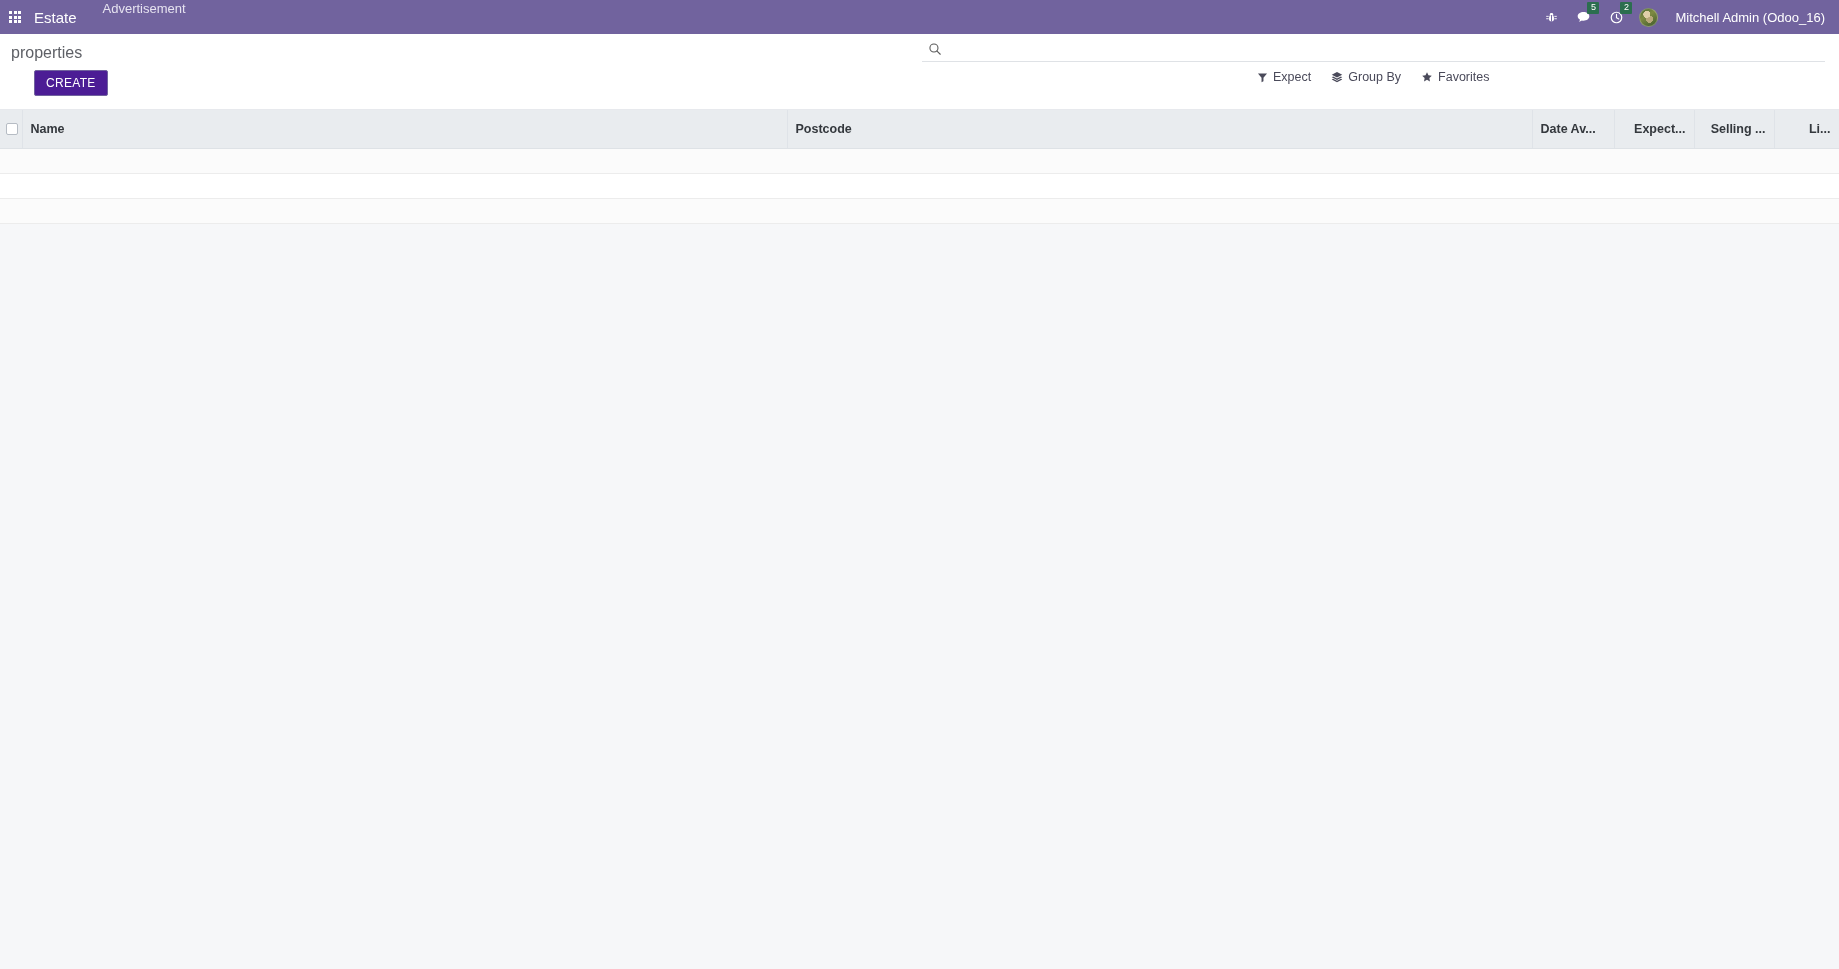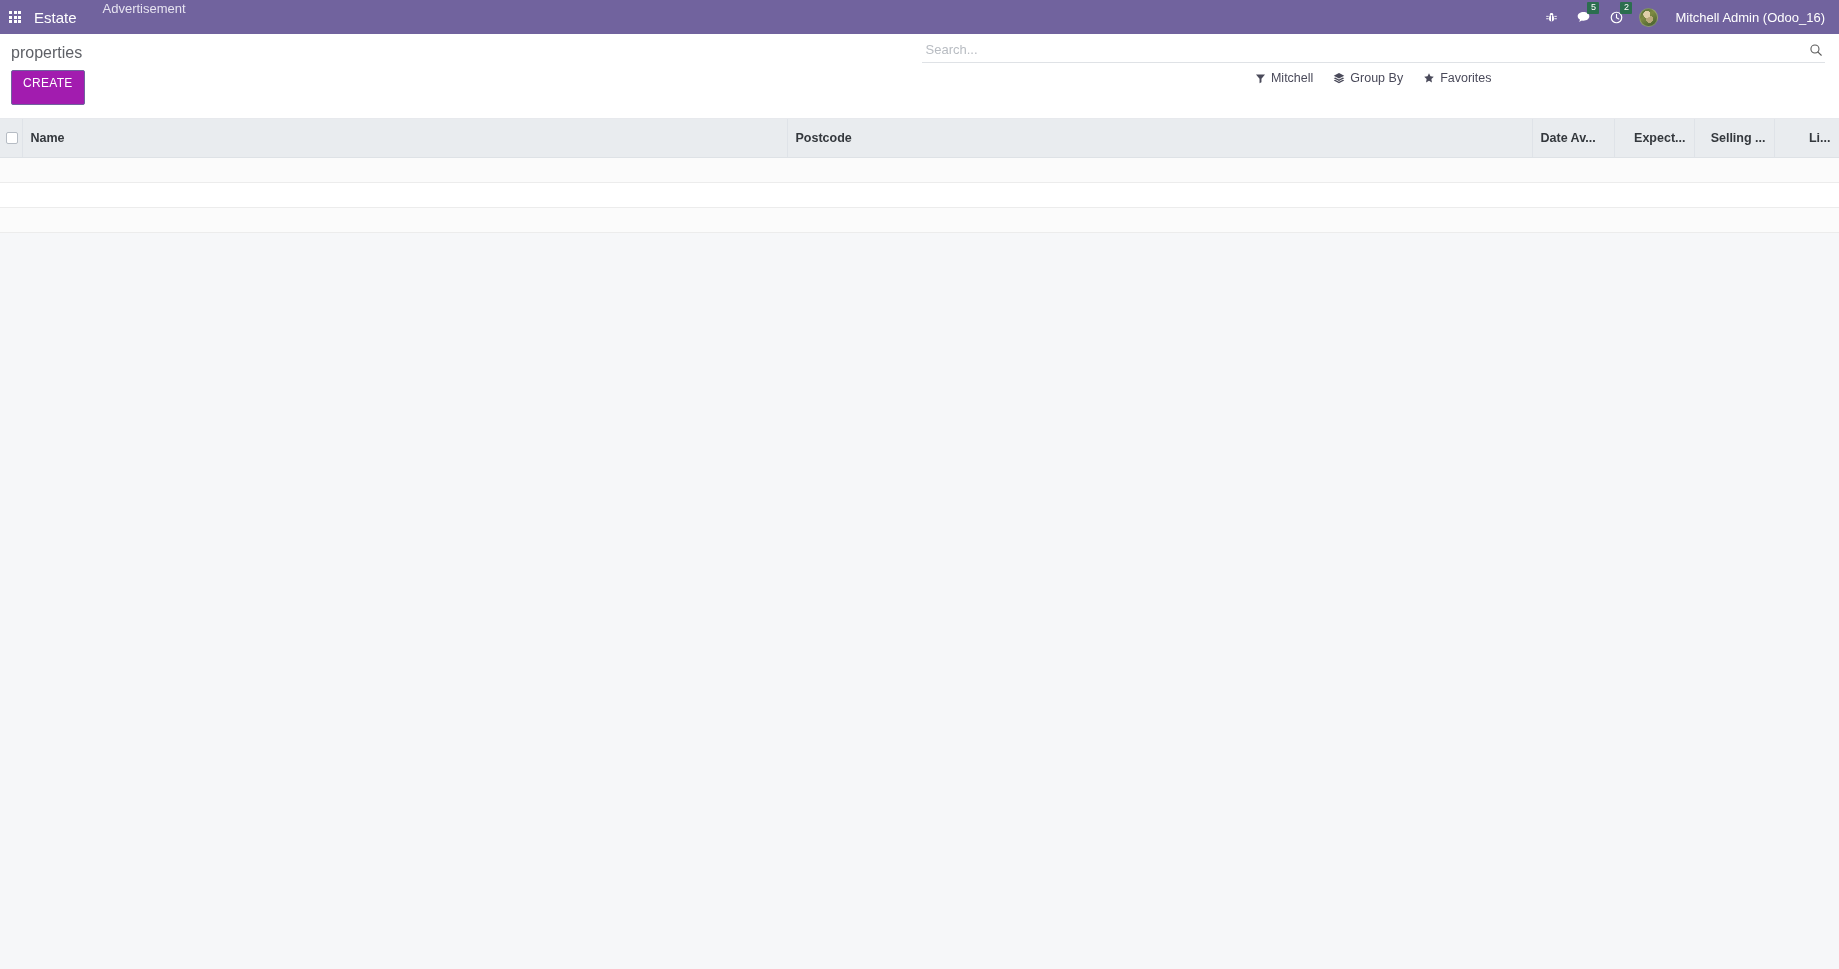--- a/index.html
+++ b/index.html
@@ -145,30 +145,31 @@
   .breadcrumb {
     font-size: 16px;
     color: #5e6066;
     line-height: 20px;
     margin-bottom: 7px;
     cursor: default;
   }
 
   .btn-create {
     display: inline-block;
-    background: #a21caf;
+    background: #4c1d95;
     color: #ffffff;
     border: 1px solid #71639e;
     font-size: 12px;
     letter-spacing: 0.3px;
-    padding: 5px 11px 14px 11px;
+    padding: 5px 11px 5px 11px;
     border-radius: 2px;
     cursor: pointer;
     line-height: 14px;
     margin-bottom: 13px;
+    margin-left: 23px;
   }
 
   .cp-right {
     width: 50%;
     padding-top: 6px;
     display: flex;
     flex-direction: column;
     align-items: stretch;
   }
 
@@ -346,36 +347,35 @@
   <div class="control-panel">
     <div class="cp-row">
 
       <div class="cp-left">
         <div class="breadcrumb">properties</div>
         <div class="btn-create">CREATE</div>
       </div>
 
       <div class="cp-right">
         <div class="search-wrap">
-          <input class="search-input" type="text" placeholder="Search..." style="">
           <span class="search-icon-btn">
             <svg width="14" height="14" viewBox="0 0 16 16">
               <circle cx="6.8" cy="6.8" r="4.6" fill="none" stroke="#5a5a5a" stroke-width="1.25"></circle>
               <path d="M10.3 10.3 14 14" stroke="#5a5a5a" stroke-width="1.25" stroke-linecap="round"></path>
             </svg>
           </span>
         </div>
 
         <div class="search-tools">
 
           <div class="tool-btn">
             <svg width="11" height="11" viewBox="0 0 16 16">
               <path d="M1.4 2h13.2L9.4 8.3v5.1l-2.8 1.5V8.3z" fill="#4a4a5a"></path>
             </svg>
-            <span>Mitchell</span>
+            <span>Expect</span>
           </div>
 
           <div class="tool-btn">
             <svg width="12" height="12" viewBox="0 0 16 16">
               <path d="M8 1.3 15 5 8 8.7 1 5z" fill="#4a4a5a"></path>
               <path d="M1 8.2 8 11.9l7-3.7-1.8-1L8 9.9 2.8 7.2z" fill="#4a4a5a"></path>
               <path d="M1 11.2 8 14.9l7-3.7-1.8-1L8 12.9 2.8 10.2z" fill="#4a4a5a"></path>
             </svg>
             <span>Group By</span>
           </div>

